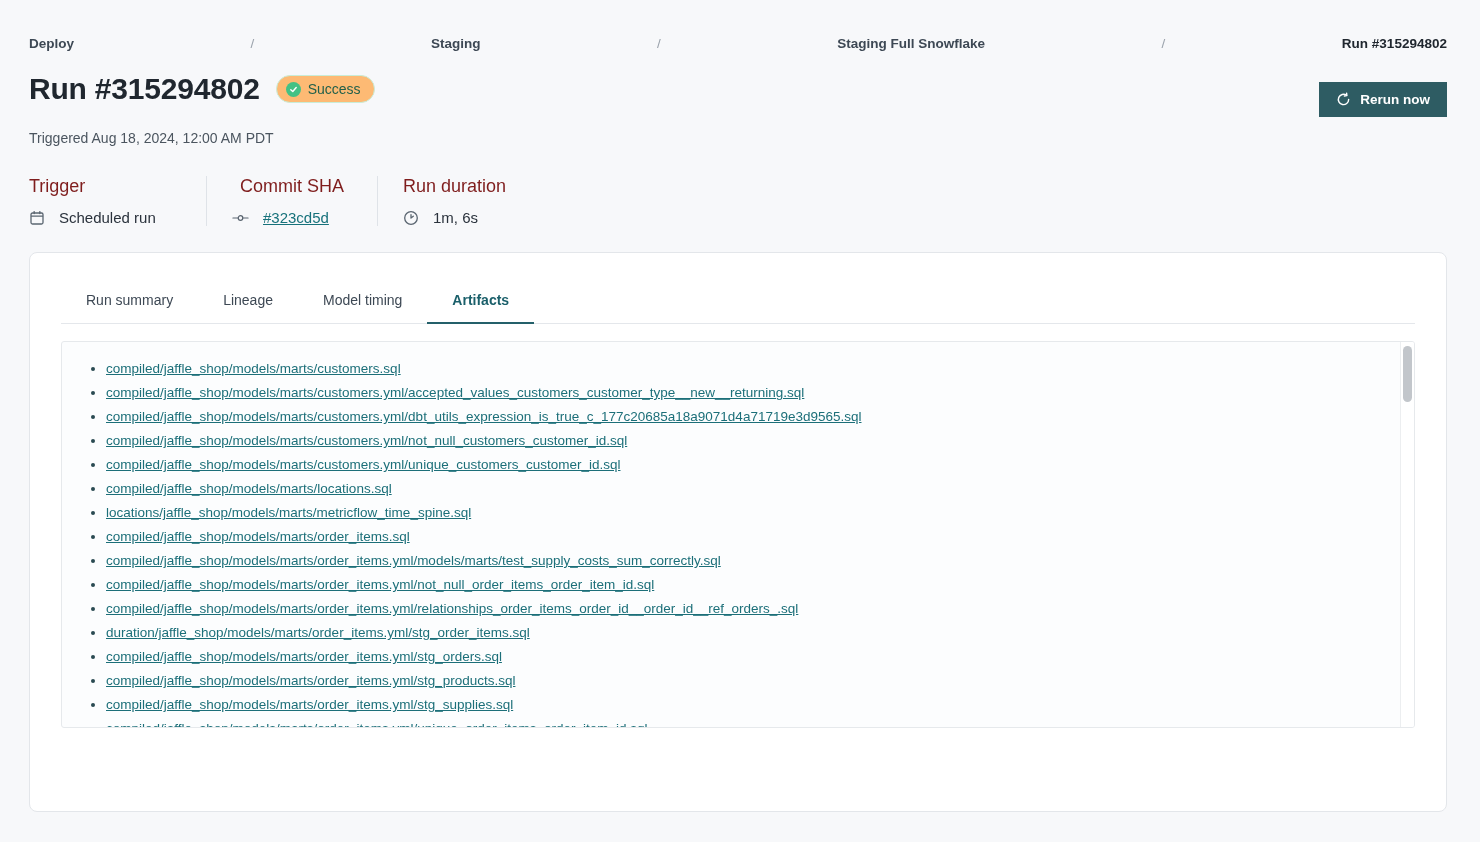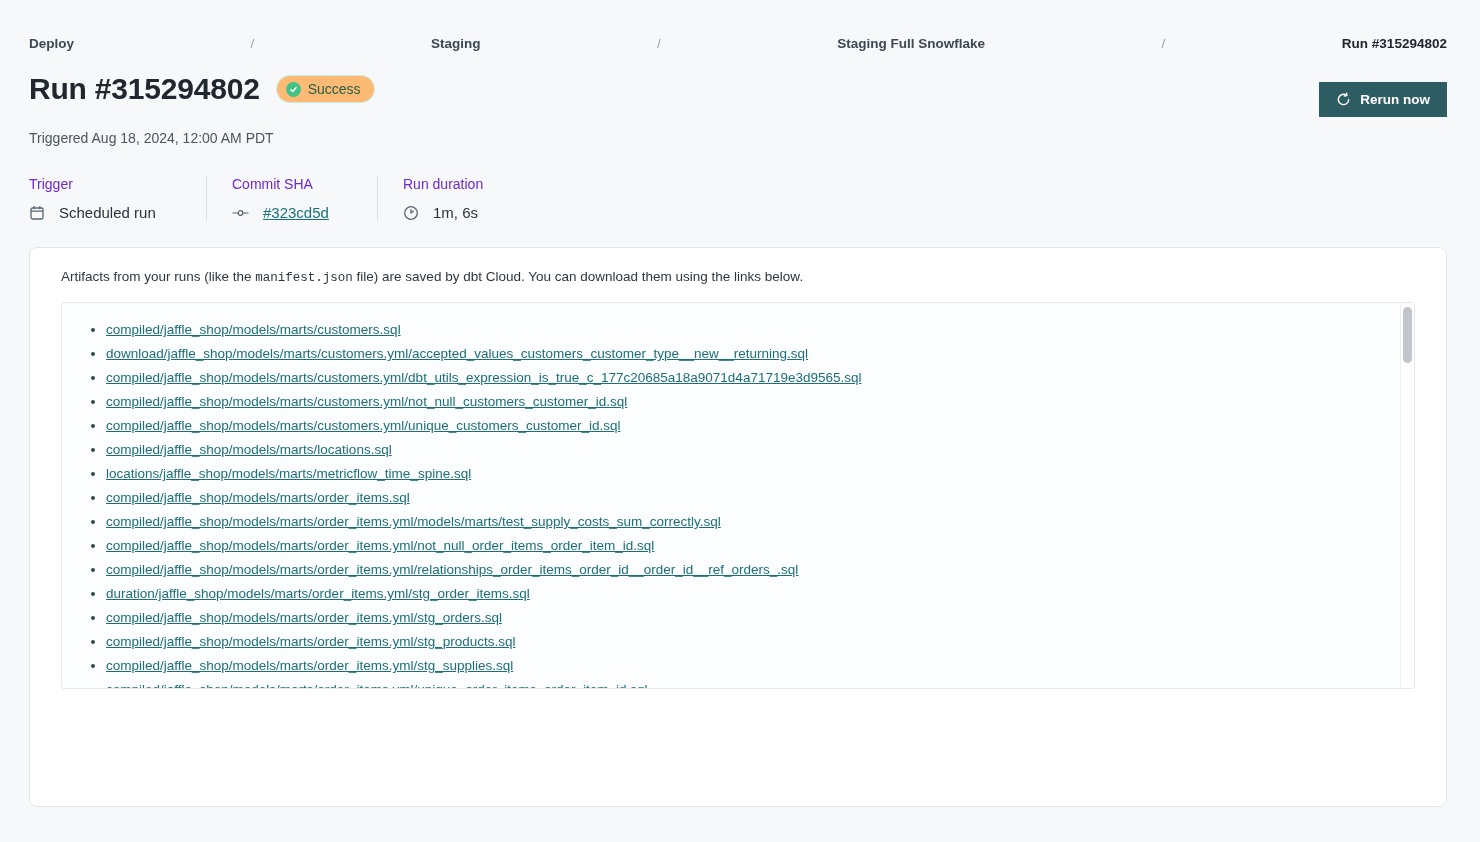--- a/index.html
+++ b/index.html
@@ -85,37 +85,37 @@
     color:#4b555f;
   }
 
   
   .meta-row {
     margin-top:30px;
     display:flex;
     align-items:stretch;
   }
   .meta-item { display:flex; flex-direction:column; gap:12px; }
-  .meta-item .meta-label { font-size:14px; color:#6d28d9; }
+  .meta-item .meta-label { font-size:18px; color:#7f1d1d; }
   .meta-value {
     display:flex;
     align-items:center;
     gap:14px;
     font-size:15px;
     color:#2a323c;
   }
   .meta-value svg { display:block; flex:none; }
   .meta-divider {
     width:1px;
     background:#dfe3e8;
     margin:0 25px;
     align-self:stretch;
   }
   .meta-item.first { min-width:152px; }
-  .meta-item.second { min-width:120px; }
+  .meta-item.second { min-width:120px;text-align:center; }
   a.commit-link {
     color:#17727b;
     font-weight:500;
     text-decoration:underline;
     cursor:pointer;
   }
 
   
   .card {
     margin-top:26px;
@@ -277,27 +277,32 @@
             <circle cx="8" cy="8" r="6.3"></circle>
             <path d="M8 8 L8 4.6 M8 8 L10.3 6.2"></path>
           </svg>
         </span>
         <span>1m, 6s</span>
       </div>
     </div>
   </div>
 
   <section class="card">
-
-    <p class="desc"><span>Artifacts from your runs (like the </span><code>manifest.json</code><span> file) are saved by dbt Cloud. You can download them using the links below.</span></p>
+    <div class="tabs">
+      <button class="tab">Run summary</button>
+      <button class="tab">Lineage</button>
+      <button class="tab">Model timing</button>
+      <button class="tab active">Artifacts</button>
+    </div>
+
 
     <div class="list-box">
       <ul>
           <li><a>compiled/jaffle_shop/models/marts/customers.sql</a></li>
-          <li><a>download/jaffle_shop/models/marts/customers.yml/accepted_values_customers_customer_type__new__returning.sql</a></li>
+          <li><a>compiled/jaffle_shop/models/marts/customers.yml/accepted_values_customers_customer_type__new__returning.sql</a></li>
           <li><a>compiled/jaffle_shop/models/marts/customers.yml/dbt_utils_expression_is_true_c_177c20685a18a9071d4a71719e3d9565.sql</a></li>
           <li><a>compiled/jaffle_shop/models/marts/customers.yml/not_null_customers_customer_id.sql</a></li>
           <li><a>compiled/jaffle_shop/models/marts/customers.yml/unique_customers_customer_id.sql</a></li>
           <li><a>compiled/jaffle_shop/models/marts/locations.sql</a></li>
           <li><a>locations/jaffle_shop/models/marts/metricflow_time_spine.sql</a></li>
           <li><a>compiled/jaffle_shop/models/marts/order_items.sql</a></li>
           <li><a>compiled/jaffle_shop/models/marts/order_items.yml/models/marts/test_supply_costs_sum_correctly.sql</a></li>
           <li><a>compiled/jaffle_shop/models/marts/order_items.yml/not_null_order_items_order_item_id.sql</a></li>
           <li><a>compiled/jaffle_shop/models/marts/order_items.yml/relationships_order_items_order_id__order_id__ref_orders_.sql</a></li>
           <li><a>duration/jaffle_shop/models/marts/order_items.yml/stg_order_items.sql</a></li>

